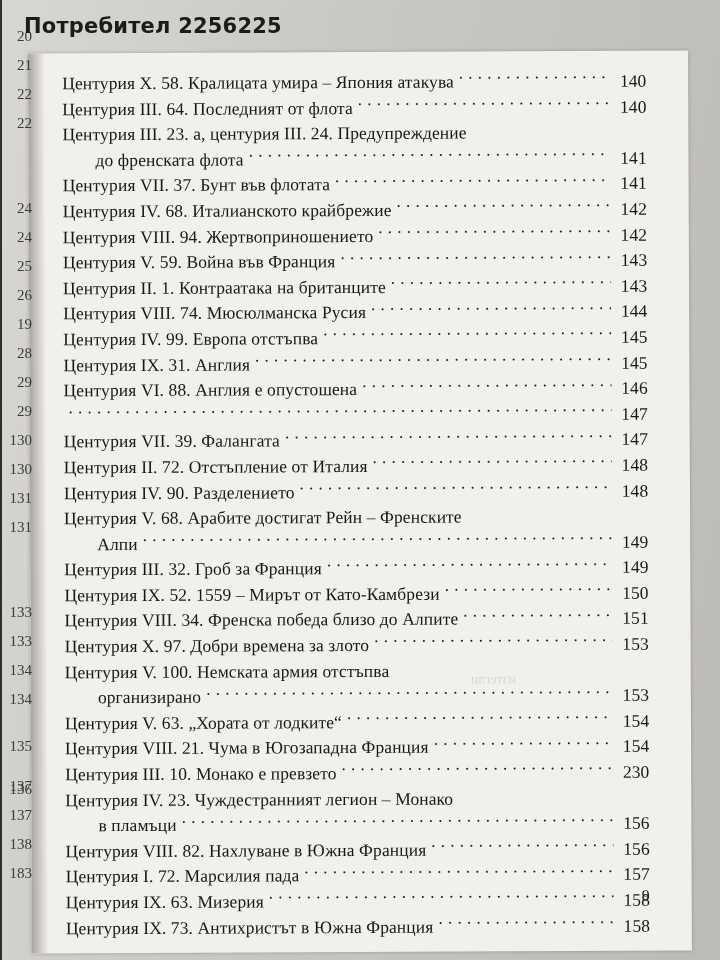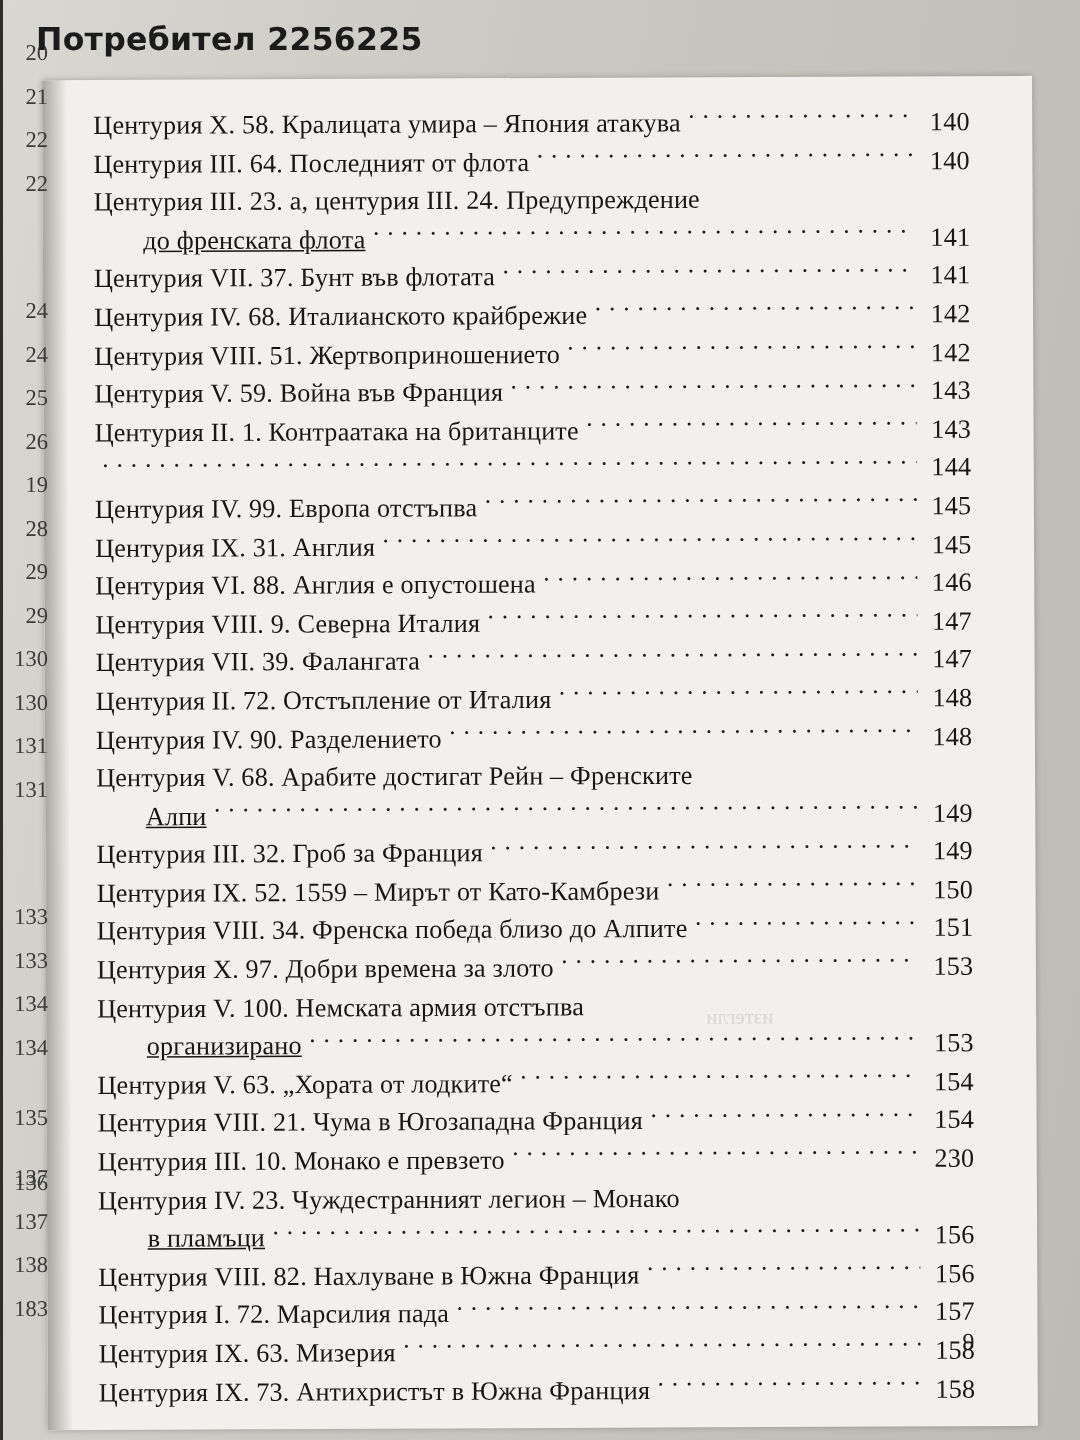--- a/index.html
+++ b/index.html
@@ -97,21 +97,20 @@
     position: relative;
     letter-spacing: 0.1px;
   }
   .toc-line {
     display: flex;
     align-items: baseline;
     width: 100%;
   }
   .toc-line.indent .toc-title {
     padding-left: 33px;
-    text-decoration: underline;
   }
   .toc-title {
     flex: 0 0 auto;
   }
   .toc-leader {
     flex: 1 1 auto;
     overflow: hidden;
     margin: 0 4px 0 5px;
     position: relative;
     height: 1em;
@@ -215,41 +214,42 @@
         </div>
         <div class="toc-row">
           <div class="toc-line">
             <span class="toc-title">Центурия IV. 68. Италианското крайбрежие</span>
             <span class="toc-leader"></span>
             <span class="toc-page">142</span>
           </div>
         </div>
         <div class="toc-row">
           <div class="toc-line">
-            <span class="toc-title">Центурия VIII. 51. Жертвоприношението</span>
+            <span class="toc-title">Центурия VIII. 94. Жертвоприношението</span>
             <span class="toc-leader"></span>
             <span class="toc-page">142</span>
           </div>
         </div>
         <div class="toc-row">
           <div class="toc-line">
             <span class="toc-title">Центурия V. 59. Война във Франция</span>
             <span class="toc-leader"></span>
             <span class="toc-page">143</span>
           </div>
         </div>
         <div class="toc-row">
           <div class="toc-line">
             <span class="toc-title">Центурия II. 1. Контраатака на британците</span>
             <span class="toc-leader"></span>
             <span class="toc-page">143</span>
           </div>
         </div>
         <div class="toc-row">
           <div class="toc-line">
+            <span class="toc-title">Центурия VIII. 74. Мюсюлманска Русия</span>
             <span class="toc-leader"></span>
             <span class="toc-page">144</span>
           </div>
         </div>
         <div class="toc-row">
           <div class="toc-line">
             <span class="toc-title">Центурия IV. 99. Европа отстъпва</span>
             <span class="toc-leader"></span>
             <span class="toc-page">145</span>
           </div>
@@ -263,21 +263,20 @@
         </div>
         <div class="toc-row">
           <div class="toc-line">
             <span class="toc-title">Центурия VI. 88. Англия е опустошена</span>
             <span class="toc-leader"></span>
             <span class="toc-page">146</span>
           </div>
         </div>
         <div class="toc-row">
           <div class="toc-line">
-            <span class="toc-title">Центурия VIII. 9. Северна Италия</span>
             <span class="toc-leader"></span>
             <span class="toc-page">147</span>
           </div>
         </div>
         <div class="toc-row">
           <div class="toc-line">
             <span class="toc-title">Центурия VII. 39. Фалангата</span>
             <span class="toc-leader"></span>
             <span class="toc-page">147</span>
           </div>

